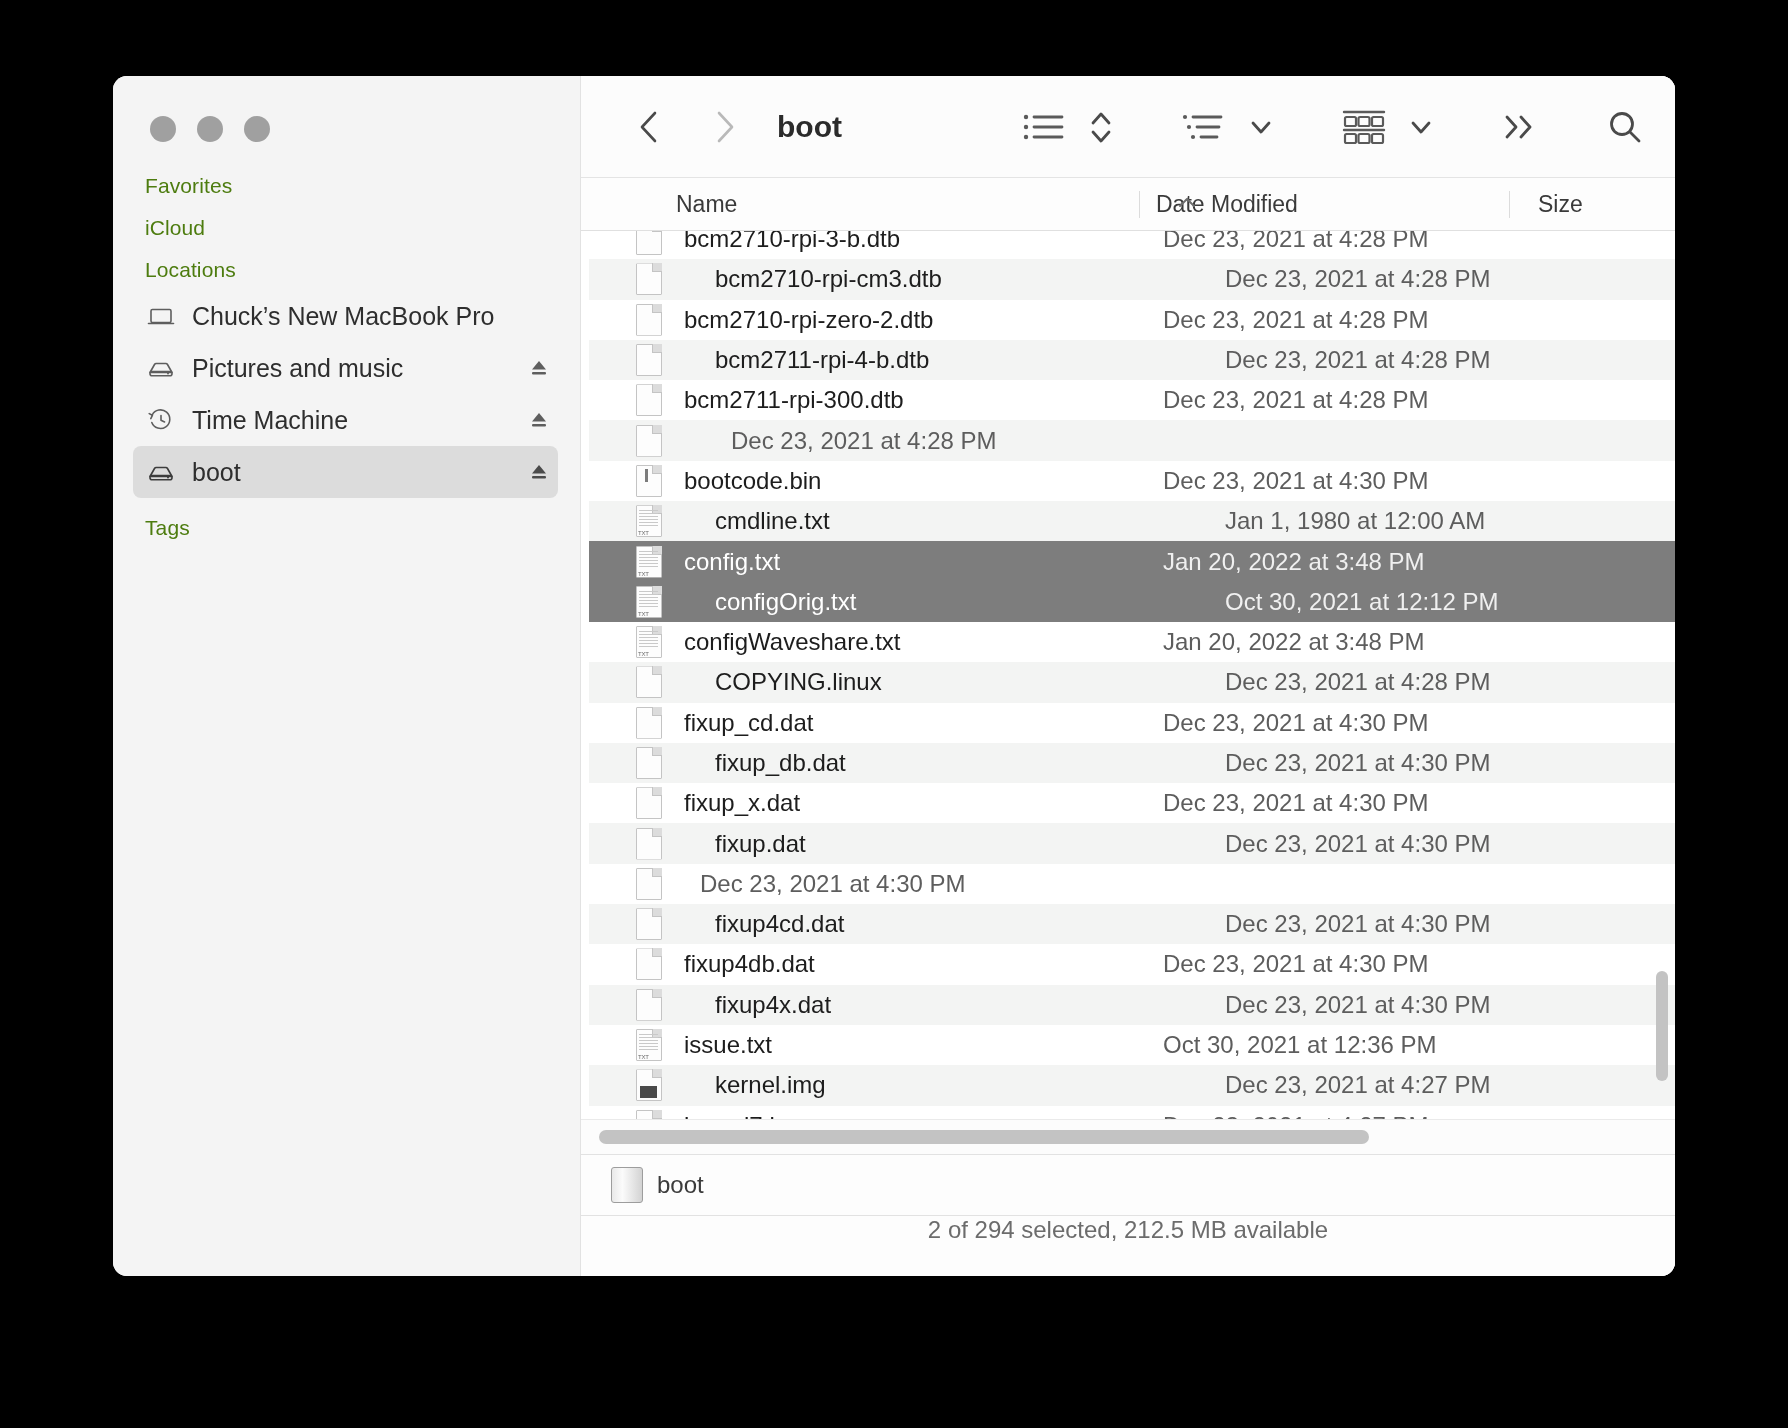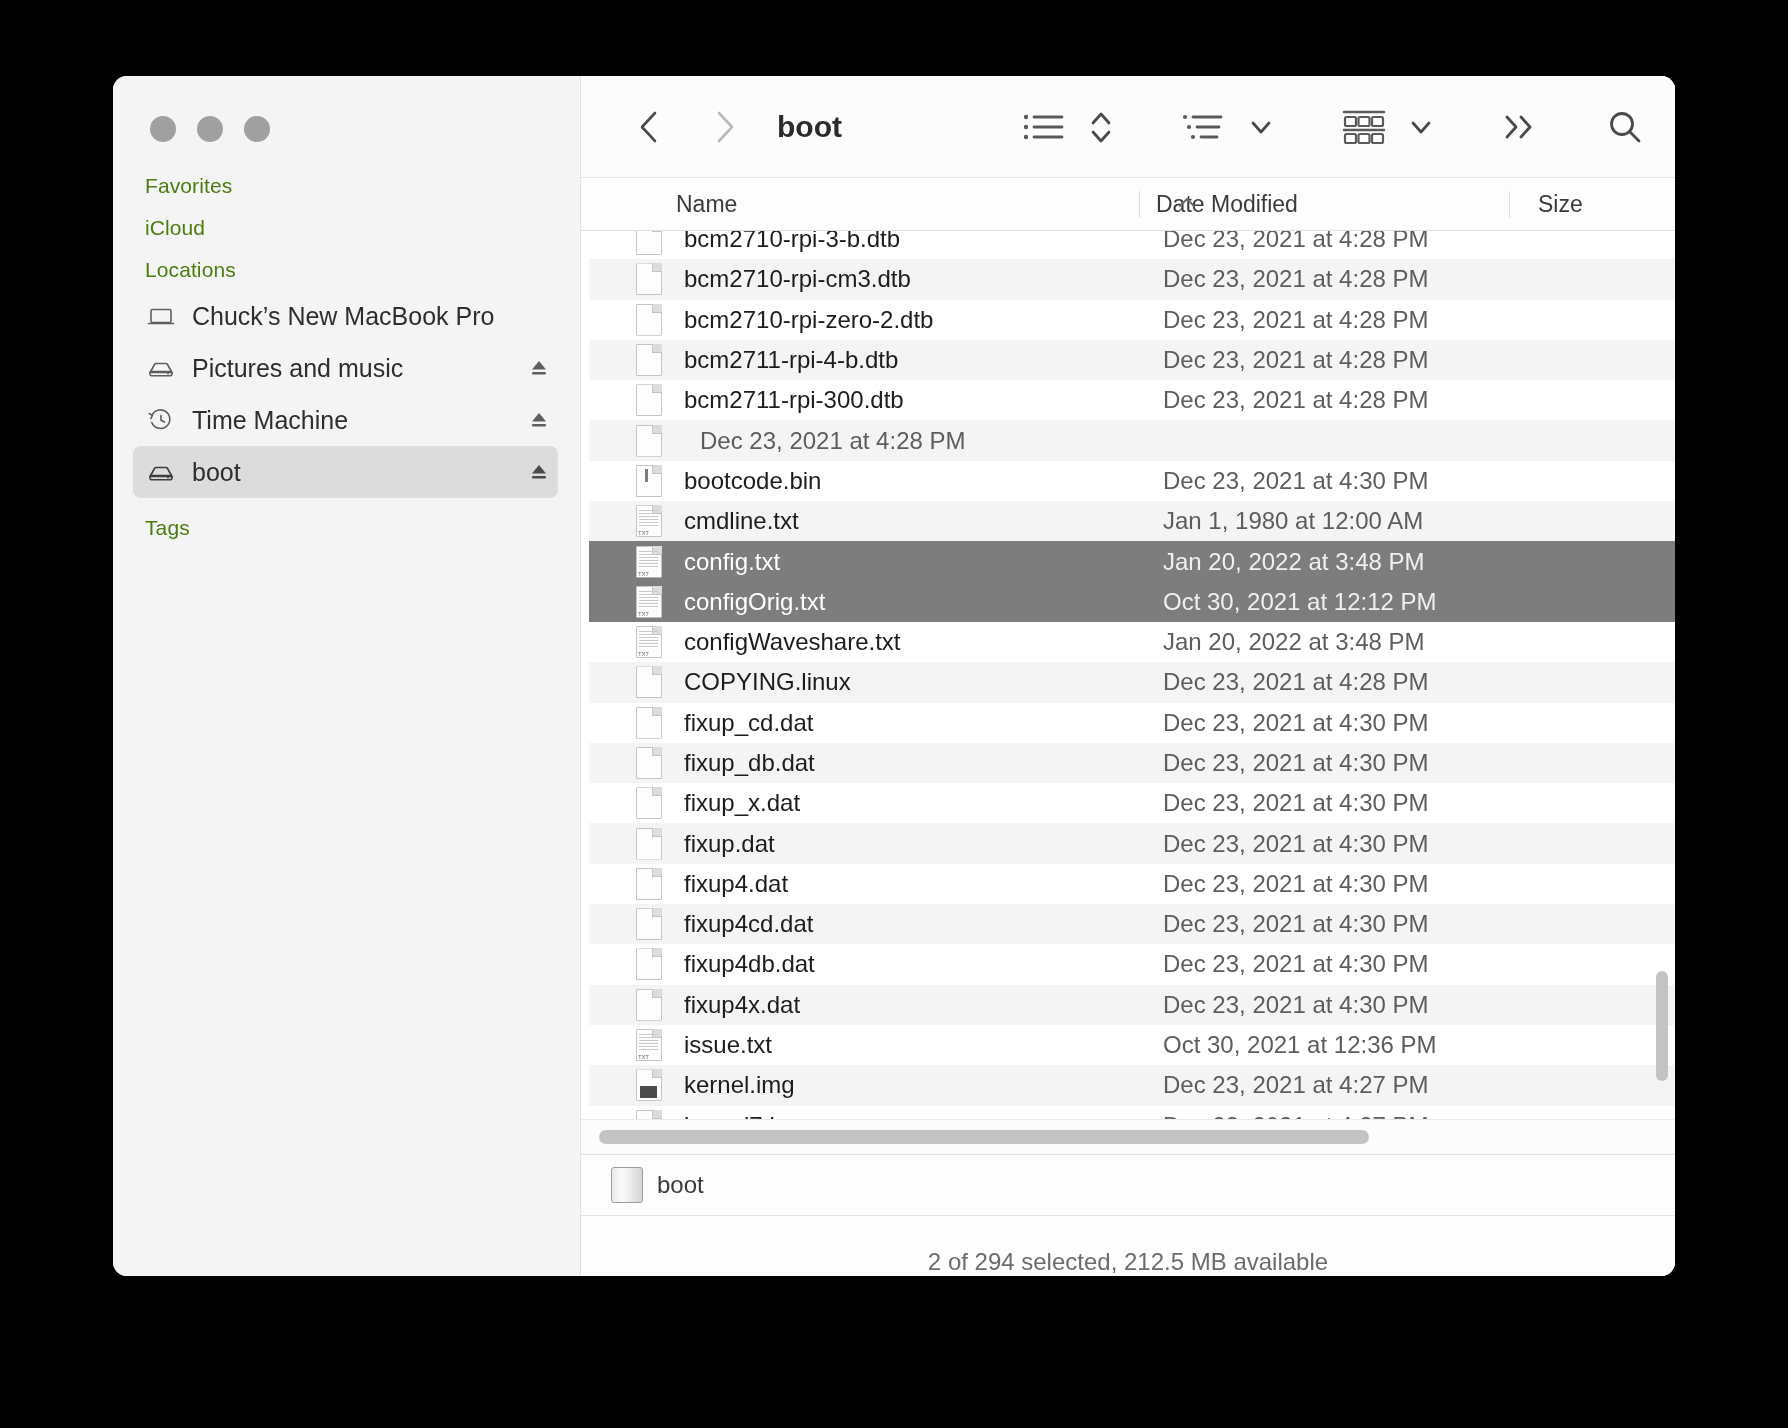--- a/index.html
+++ b/index.html
@@ -79,21 +79,21 @@
   .ch-date{flex:0 0 370px;padding-left:16px;box-sizing:border-box;border-left:1px solid #dcdcdc;color:#3a3a3a;}
   .ch-size{flex:1;padding-left:28px;box-sizing:border-box;border-left:1px solid #dcdcdc;color:#3a3a3a;}
 
   
   .listwrap{flex:1;position:relative;overflow:hidden;background:#fff;}
   .list{position:absolute;left:8px;right:0;top:-12px;}
   .row{
     height:40.3px;display:flex;align-items:center;
     font-size:24px;color:#1d1d1d;position:relative;
   }
-  .row.alt{background:#f3f4f3;}
+  .row.alt{background:#f3f4f3;gap:31px;}
   .row.selected{background:#7d7d7d;color:#ffffff;}
   .row.selected .cell-date{color:#f0f0f0;}
   .cell-icon{flex:0 0 95px;display:flex;align-items:center;justify-content:flex-end;padding-right:22px;box-sizing:border-box;}
   .cell-name{flex:0 0 463px;white-space:nowrap;overflow:hidden;text-overflow:ellipsis;}
   .cell-date{flex:0 0 370px;color:#5d5d5d;padding-left:16px;box-sizing:border-box;}
   .cell-size{flex:1;}
 
   
   .fi{width:26px;height:32px;position:relative;display:block;}
   .fi .pg{
@@ -131,21 +131,21 @@
     padding-left:30px;background:#fdfdfd;border-top:1px solid #e2e2e2;
     font-size:24px;color:#3b3b3b;
   }
   .drive-ico{
     width:30px;height:34px;border-radius:3px;
     background:linear-gradient(90deg,#e9e9e9 0%,#fbfbfb 35%,#d3d3d3 100%);
     border:1px solid #9d9d9d;
   }
   
   .statusbar{
-    height:60px;flex:0 0 60px;display:flex;align-items:flex-end;justify-content:center;
+    height:60px;flex:0 0 60px;display:flex;align-items:flex-start;justify-content:center;
     background:#fdfdfd;border-top:1px solid #e2e2e2;
     font-size:24px;color:#6c6c6c;
   }
 </style>
 </head>
 <body>
 
 <div class="desktop">
   <div class="window">
 
@@ -546,21 +546,20 @@
               <div class="cell-date">Dec 23, 2021 at 4:30 PM</div>
               <div class="cell-size"></div>
             </div>
             <div class="row">
               <div class="cell-icon">
                 <span class="fi">
                   <span class="pg"></span>
                   <span class="fold"></span>
                 </span>
               </div>
-              <div class="cell-name">fixup4.dat</div>
               <div class="cell-date">Dec 23, 2021 at 4:30 PM</div>
               <div class="cell-size"></div>
             </div>
             <div class="row alt">
               <div class="cell-icon">
                 <span class="fi">
                   <span class="pg"></span>
                   <span class="fold"></span>
                 </span>
               </div>

